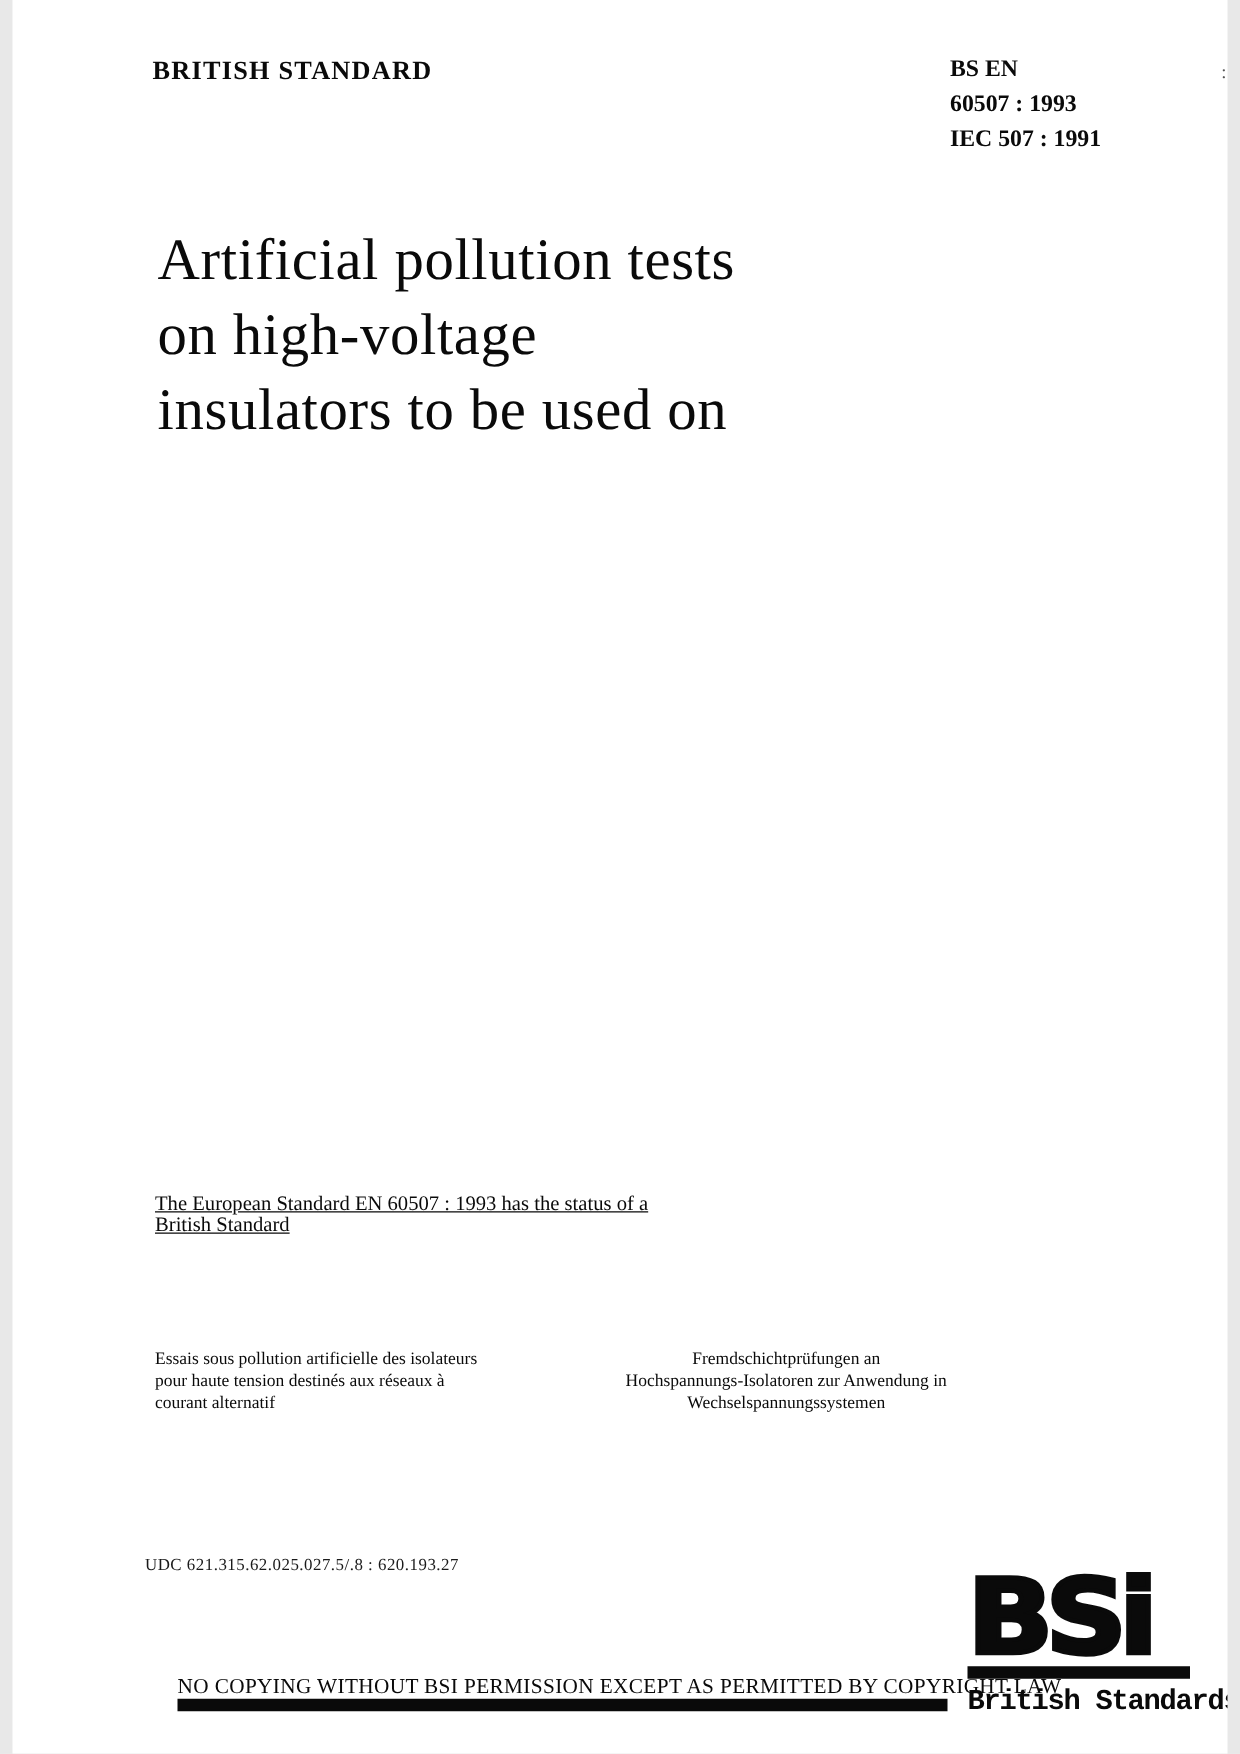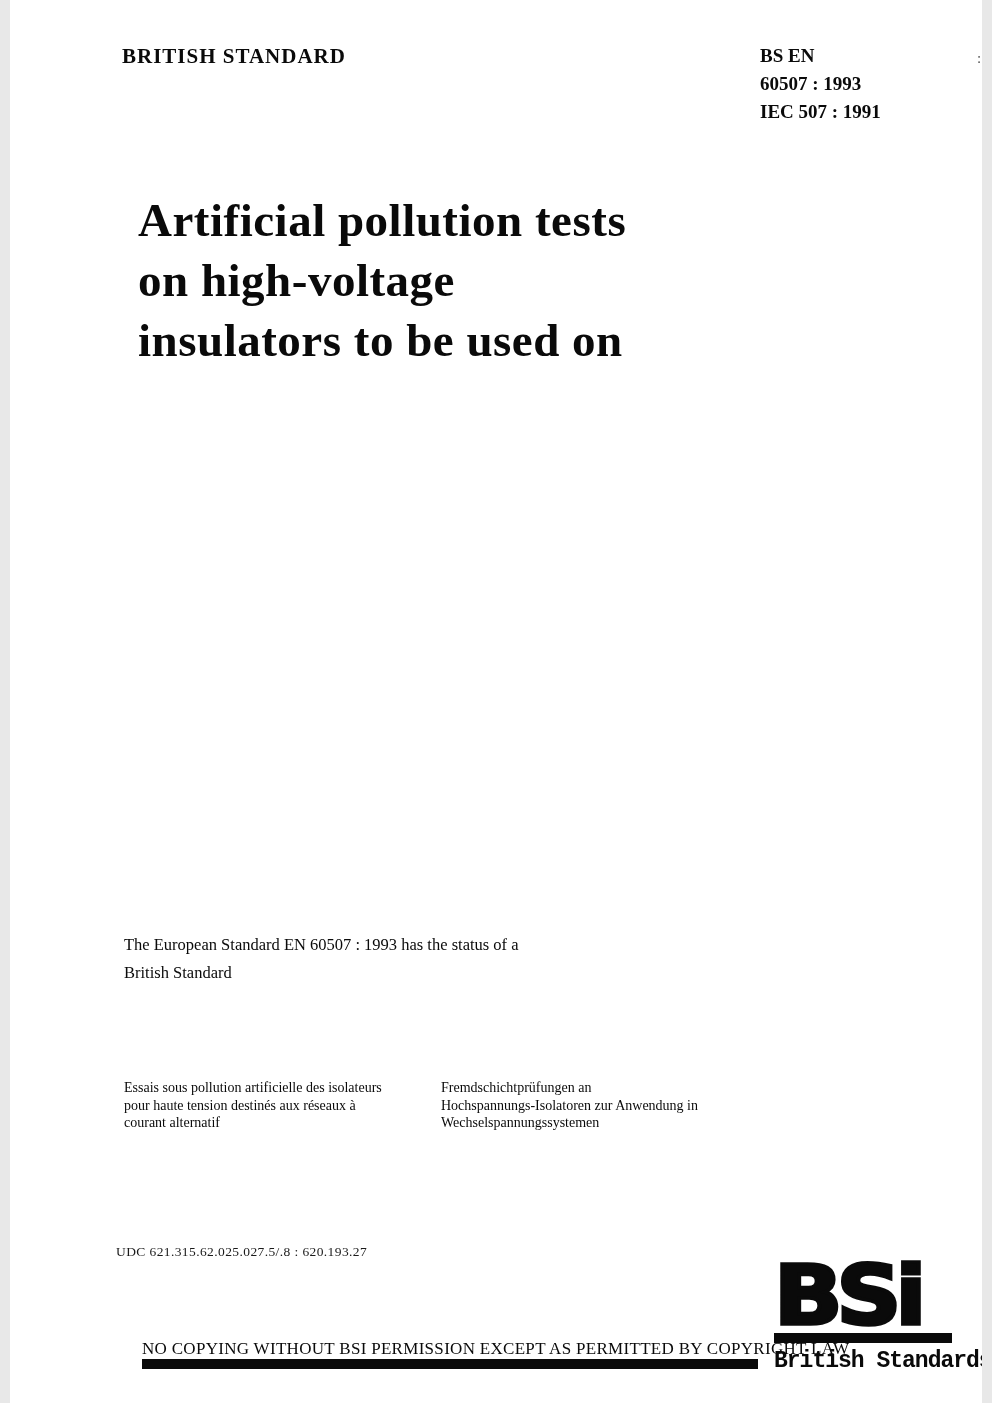--- a/index.html
+++ b/index.html
@@ -41,47 +41,48 @@
     left: 967px;
     top: 50px;
     font-size: 15px;
     color: #555;
   }
   
   .doc-title {
     position: absolute;
     left: 116px;
     top: 178px;
-    margin: 12px;
+    margin: 0;
     font-size: 47px;
-    font-weight: bold;
+    font-weight: normal;
     line-height: 60px;
     letter-spacing: 0.5px;
   }
   
   .status-note {
     position: absolute;
     left: 114px;
-    top: 931px;
+    top: 954px;
     margin: 0;
     font-size: 16.5px;
-    line-height: 28px;
+    line-height: 17px;
     white-space: pre-line;
+    text-decoration: underline;
   }
   
   .note {
     position: absolute;
     top: 1079px;
     margin: 0;
     font-size: 14px;
     line-height: 17.5px;
     white-space: pre-line;
   }
   .note-fr { left: 114px; width: 320px; }
-  .note-de { left: 431px; width: 340px; }
+  .note-de { left: 449px; width: 340px; text-align: center; }
   
   .udc-line {
     position: absolute;
     left: 106px;
     top: 1244px;
     font-size: 13.5px;
     letter-spacing: 0.4px;
     color: #1a1a1a;
     white-space: nowrap;
   }

